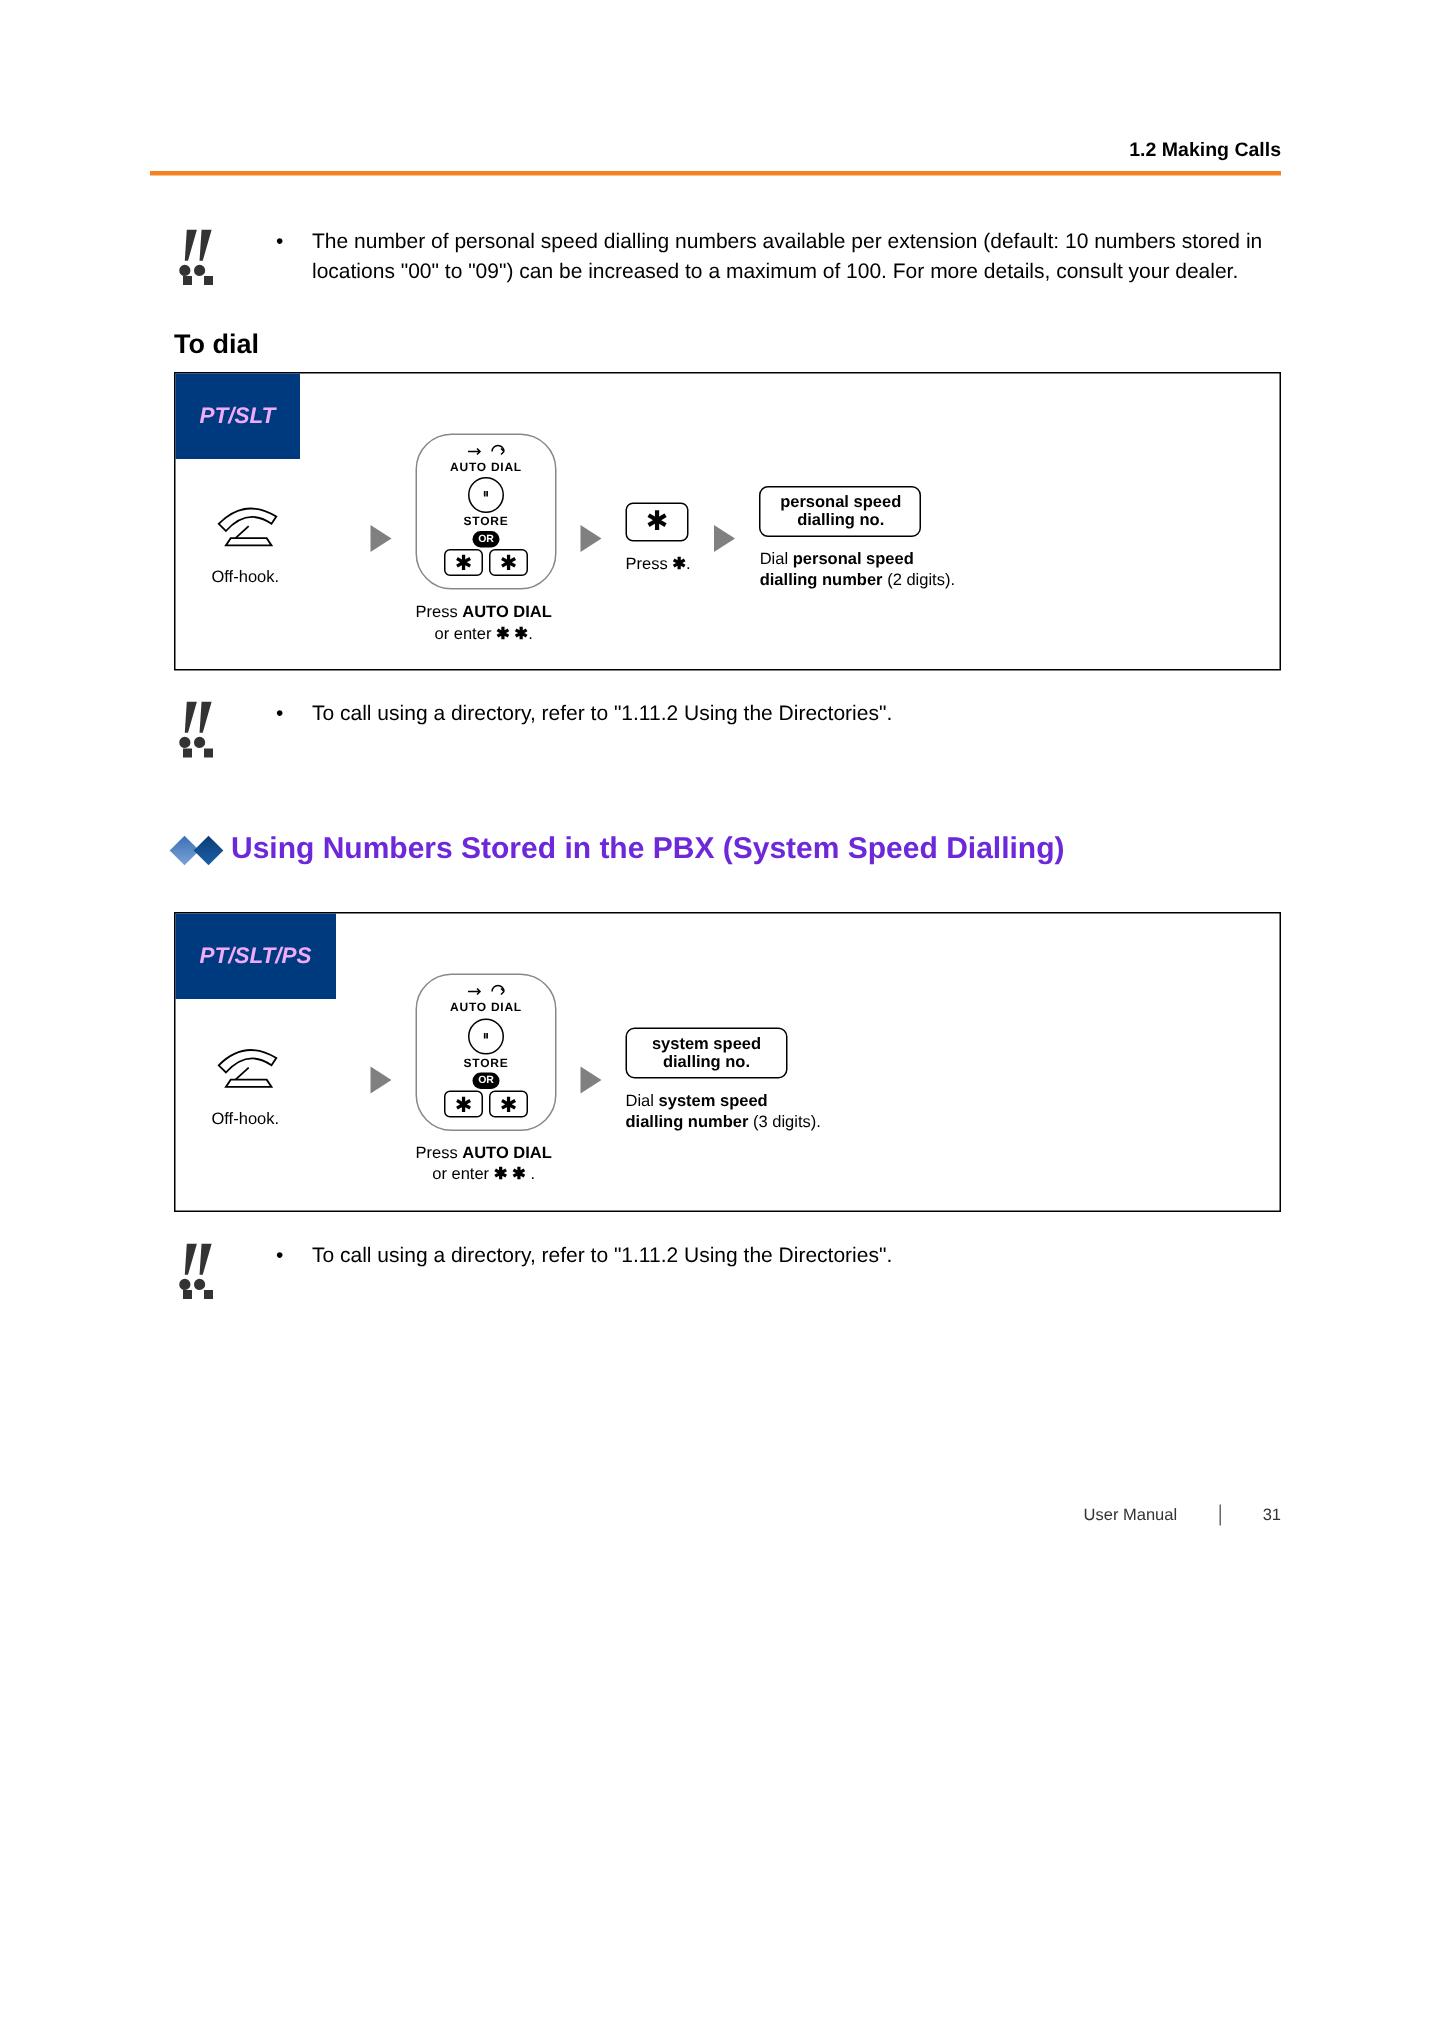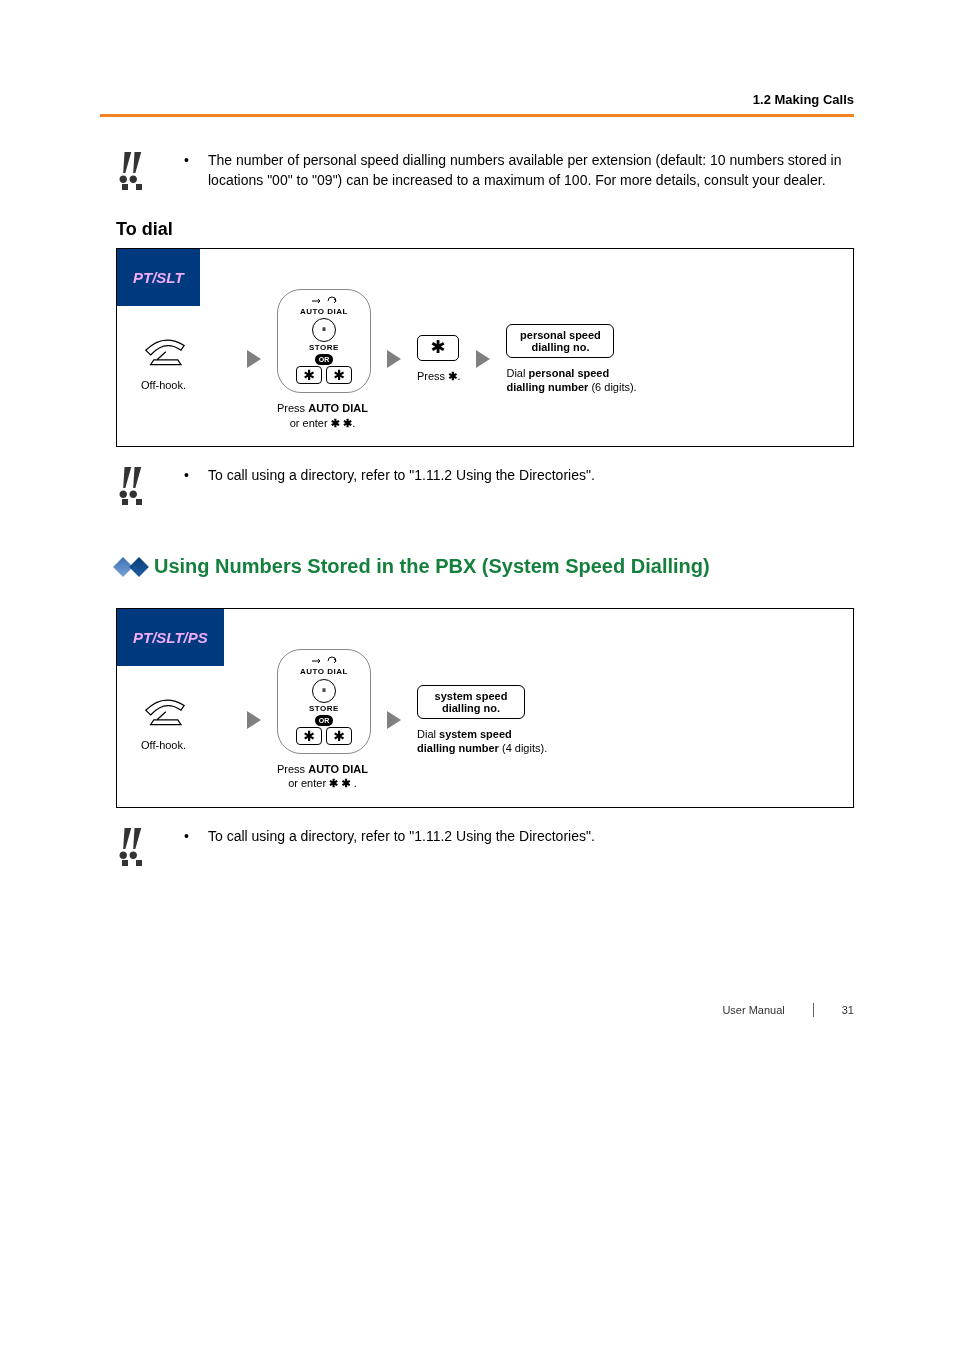--- a/index.html
+++ b/index.html
@@ -191,21 +191,21 @@
     margin-top: 28px;
   }
   .diamond-set { display:flex; gap:2px;}
   .diamond {
     width: 14px; height: 14px;
     transform: rotate(45deg);
   }
   .d-light { background: linear-gradient(135deg,#3b6fb5,#7aa3d6);}
   .d-dark  { background: linear-gradient(135deg,#0a3d78,#1d5fa6);}
   .h2 {
-    color: #15803d;
+    color: #6d28d9;
     font-weight: bold;
     font-size: 20px;
   }
   .h2-sub {
     font-size: 14px;
     margin-top: 6px;
   }
 
   .footer {
     position: absolute;
@@ -308,21 +308,21 @@
         </div>
 
         <div class="arrow"></div>
 
         <div class="step">
           <div class="box-key">
             <span>personal speed</span><br><span>dialling no.</span>
           </div>
           <div class="step-caption" style="text-align:left;">
             <span>Dial </span><b>personal speed</b><br>
-            <b>dialling number</b><span> (6 digits).</span>
+            <b>dialling number</b><span> (2 digits).</span>
           </div>
         </div>
 
       </div>
     </div>
   </div>
 
   <div class="note-block" style="margin-top:18px;">
     <div class="exclaim-icon">!!</div>
     <div class="note-text">
@@ -387,21 +387,21 @@
         </div>
 
         <div class="arrow"></div>
 
         <div class="step">
           <div class="box-key">
             <span>system speed</span><br><span>dialling no.</span>
           </div>
           <div class="step-caption" style="text-align:left;">
             <span>Dial </span><b>system speed</b><br>
-            <b>dialling number</b><span> (4 digits).</span>
+            <b>dialling number</b><span> (3 digits).</span>
           </div>
         </div>
 
       </div>
     </div>
   </div>
 
   <div class="note-block" style="margin-top:18px;">
     <div class="exclaim-icon">!!</div>
     <div class="note-text">

